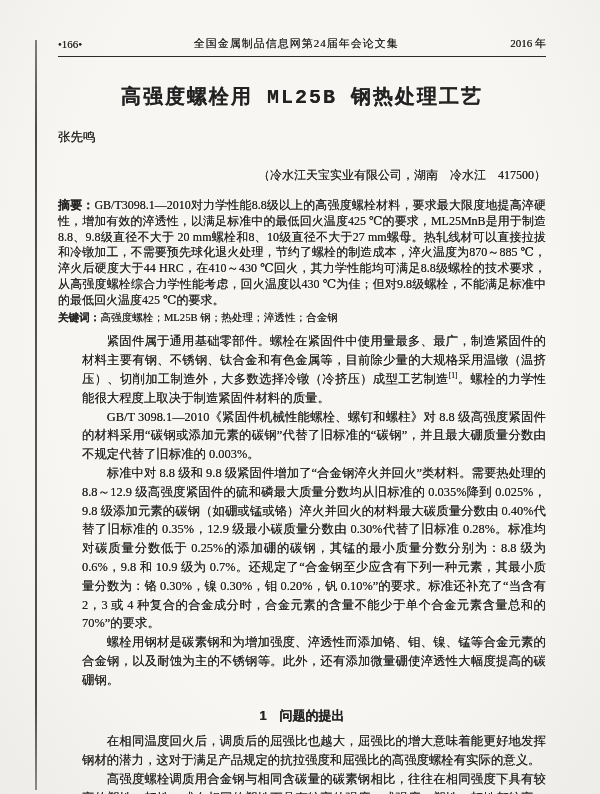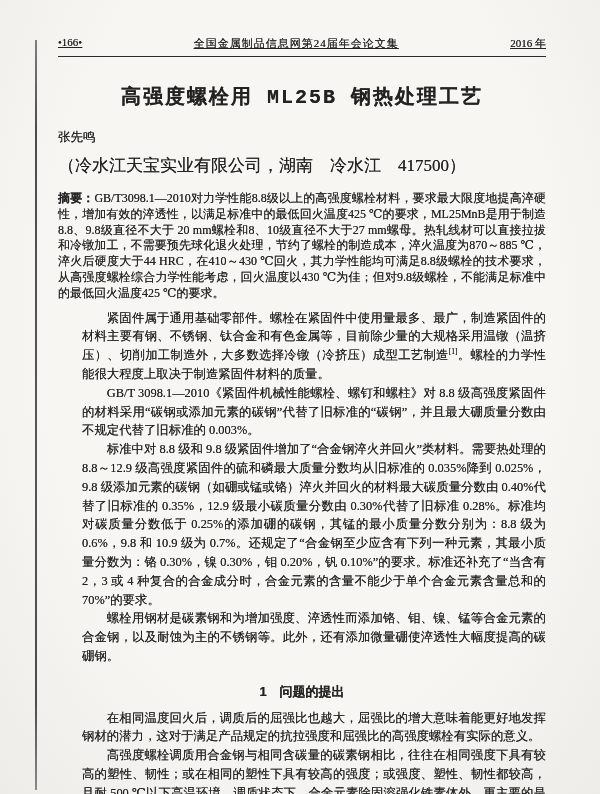--- a/index.html
+++ b/index.html
@@ -21,44 +21,43 @@
   }
   .page {
     position: absolute;
     inset: 0;
     padding: 36px 54px 0 58px;
     text-shadow: 0 0 0.45px rgba(25,25,25,0.75);
   }
   .running-header {
     display: flex;
     justify-content: space-between;
-    align-items: flex-start;
+    align-items: center;
     font-size: 11px;
     padding-bottom: 5px;
     border-bottom: 1.6px solid #2b2b2b;
-    text-decoration: underline;
   }
   .running-header .hdr-center { letter-spacing: 1px; }
   .paper-title {
     margin-top: 26px;
     text-align: center;
     font-family: Liberation Mono, monospace;
     font-weight: bold;
     font-size: 20px;
     letter-spacing: 2px;
   }
   .author {
     margin-top: 19px;
     text-align: left;
     font-size: 12.5px;
   }
   .affiliation {
-    margin-top: 8px;
-    text-align: left;
-    font-size: 17px;
+    margin-top: 21px;
+    text-align: right;
+    font-size: 12px;
   }
   .abstract {
     margin-top: 14px;
     font-size: 12px;
     line-height: 15.8px;
     text-align: justify;
   }
   .keywords {
     font-size: 10.6px;
     line-height: 15.8px;
@@ -103,20 +102,21 @@
   </header>
 
   <h1 class="paper-title">高强度螺栓用 ML25B 钢热处理工艺</h1>
 
   <div class="author">张先鸣</div>
 
   <div class="affiliation">（冷水江天宝实业有限公司，湖南　冷水江　417500）</div>
 
   <p class="abstract"><span class="label">摘要：</span><span>GB/T3098.1—2010对力学性能8.8级以上的高强度螺栓材料，要求最大限度地提高淬硬性，增加有效的淬透性，以满足标准中的最低回火温度425 ℃的要求，ML25MnB是用于制造8.8、9.8级直径不大于 20 mm螺栓和8、10级直径不大于27 mm螺母。热轧线材可以直接拉拔和冷镦加工，不需要预先球化退火处理，节约了螺栓的制造成本，淬火温度为870～885 ℃，淬火后硬度大于44 HRC，在410～430 ℃回火，其力学性能均可满足8.8级螺栓的技术要求，从高强度螺栓综合力学性能考虑，回火温度以430 ℃为佳；但对9.8级螺栓，不能满足标准中的最低回火温度425 ℃的要求。</span></p>
 
+  <p class="keywords"><span class="label">关键词：</span><span>高强度螺栓；ML25B 钢；热处理；淬透性；合金钢</span></p>
 
   <div class="body-content">
       <p class="body-para"><span>紧固件属于通用基础零部件。螺栓在紧固件中使用量最多、最广，制造紧固件的材料主要有钢、不锈钢、钛合金和有色金属等，目前除少量的大规格采用温镦（温挤压）、切削加工制造外，大多数选择冷镦（冷挤压）成型工艺制造</span><sup>[1]</sup><span>。螺栓的力学性能很大程度上取决于制造紧固件材料的质量。</span></p>
       <p class="body-para"><span>GB/T 3098.1—2010《紧固件机械性能螺栓、螺钉和螺柱》对 8.8 级高强度紧固件的材料采用“碳钢或添加元素的碳钢”代替了旧标准的“碳钢”，并且最大硼质量分数由不规定代替了旧标准的 0.003%。</span></p>
       <p class="body-para"><span>标准中对 8.8 级和 9.8 级紧固件增加了“合金钢淬火并回火”类材料。需要热处理的 8.8～12.9 级高强度紧固件的硫和磷最大质量分数均从旧标准的 0.035%降到 0.025%，9.8 级添加元素的碳钢（如硼或锰或铬）淬火并回火的材料最大碳质量分数由 0.40%代替了旧标准的 0.35%，12.9 级最小碳质量分数由 0.30%代替了旧标准 0.28%。标准均对碳质量分数低于 0.25%的添加硼的碳钢，其锰的最小质量分数分别为：8.8 级为 0.6%，9.8 和 10.9 级为 0.7%。还规定了“合金钢至少应含有下列一种元素，其最小质量分数为：铬 0.30%，镍 0.30%，钼 0.20%，钒 0.10%”的要求。标准还补充了“当含有 2，3 或 4 种复合的合金成分时，合金元素的含量不能少于单个合金元素含量总和的 70%”的要求。</span></p>
       <p class="body-para"><span>螺栓用钢材是碳素钢和为增加强度、淬透性而添加铬、钼、镍、锰等合金元素的合金钢，以及耐蚀为主的不锈钢等。此外，还有添加微量硼使淬透性大幅度提高的碳硼钢。</span></p>
       <h2 class="section-heading"><span>1　问题的提出</span></h2>
       <p class="body-para"><span>在相同温度回火后，调质后的屈强比也越大，屈强比的增大意味着能更好地发挥钢材的潜力，这对于满足产品规定的抗拉强度和屈强比的高强度螺栓有实际的意义。</span></p>
       <p class="body-para"><span>高强度螺栓调质用合金钢与相同含碳量的碳素钢相比，往往在相同强度下具有较高的塑性、韧性；或在相同的塑性下具有较高的强度；或强度、塑性、韧性都较高，且耐 500 ℃以下高温环境。调质状态下，合金元素除固溶强化铁素体外，更主要的是提高了钢的回火稳定性，在相同温度回火后，合金钢的碳化物弥散度较高，从而使钢的强度较高。如果回火到与碳钢相同的硬度、强度时，合金钢的回火温度应较高，从而应力消除较彻底</span><sup>[2]</sup><span>。</span></p>
     </div>

